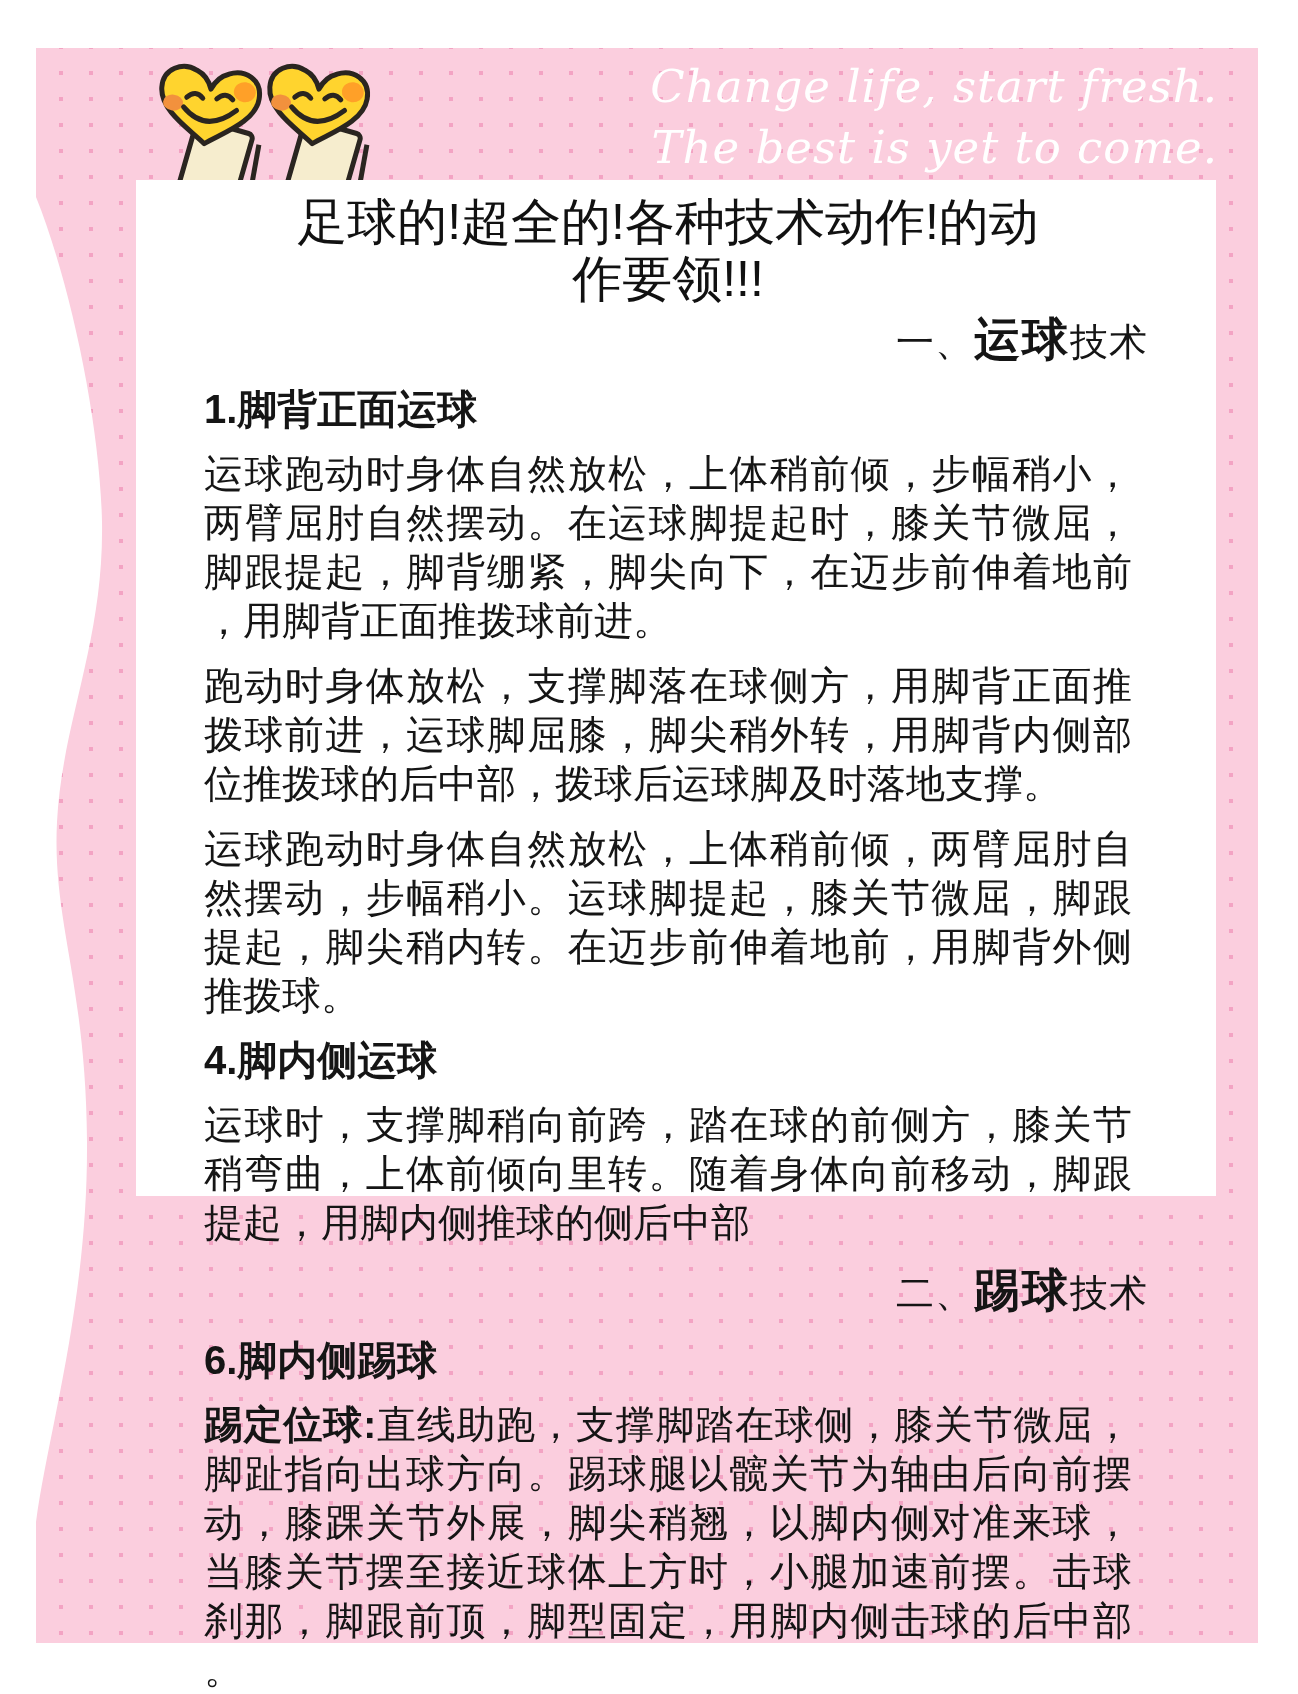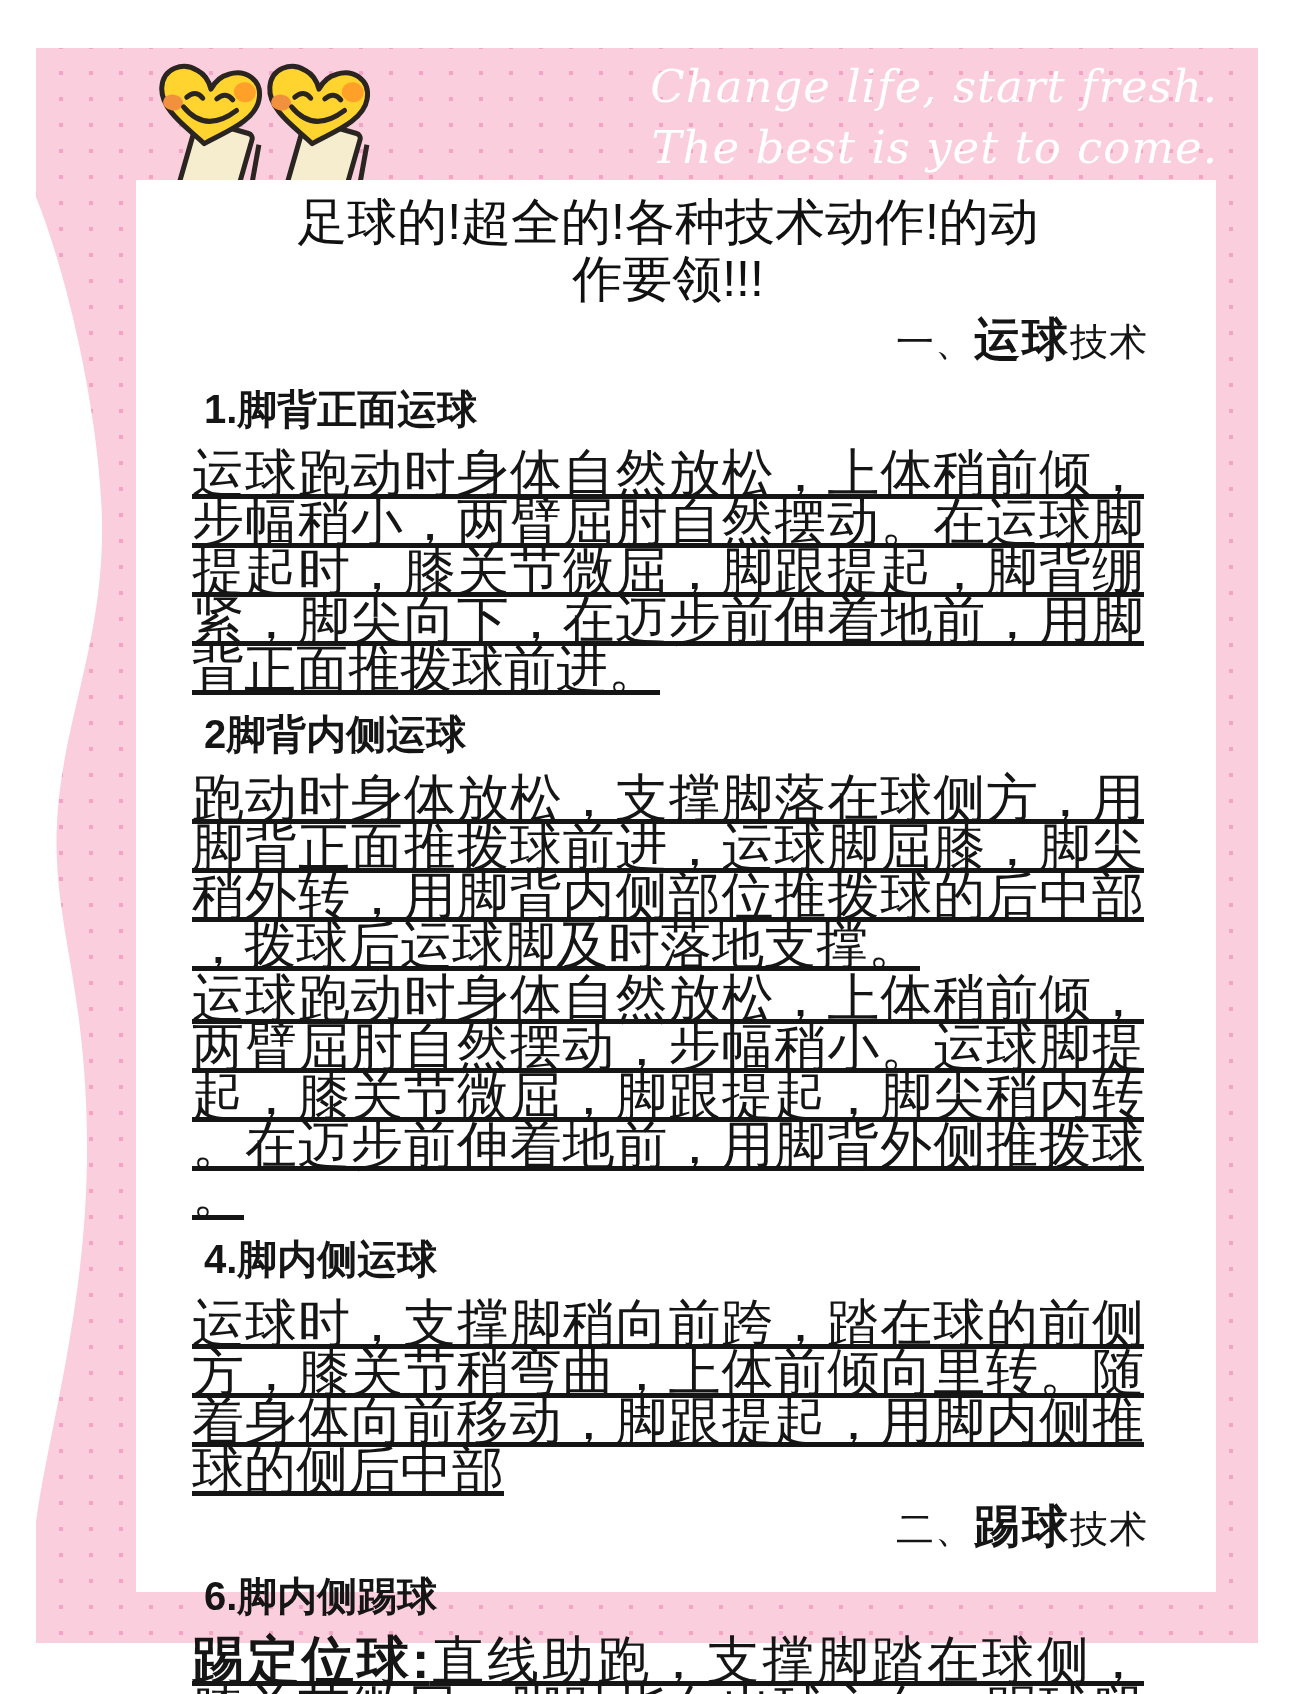--- a/index.html
+++ b/index.html
@@ -34,21 +34,21 @@
     white-space:nowrap;
   }
 
   
   .sticker { position:absolute; width:126px; height:158px; }
   .sticker.s1 { left:146px; top:60px; }
   .sticker.s2 { left:254px; top:60px; }
 
   
   .card {
-    position:absolute; left:136px; top:180px; width:1080px; height:1412px;
+    position:absolute; left:136px; top:180px; width:1080px; height:1016px;
     background:#ffffff;
     box-sizing:border-box;
     padding:12px 68px 0 52px;
     color:#151515;
   }
   .title {
     margin:2px 0 4px 0;
     text-align:center;
     font-size:50px;
     line-height:57px;
@@ -61,26 +61,25 @@
     font-size:38px; line-height:54px; font-weight:400;
     letter-spacing:1px;
     text-align:right;
   }
   .sec-head .kw { font-size:46px; font-weight:700; letter-spacing:2px; }
 
   .item-head {
     margin:16px; font-size:40px; line-height:48px; font-weight:700;
   }
   .body-p {
-    margin:4px;
-    font-size:52px; line-height:49px; font-weight:400;
+    margin:16px;
+    font-size:39px; line-height:49px; font-weight:400;
     text-align:justify;
     word-break:break-all;
     line-break:anywhere;
-    text-decoration:underline;
   }
   .body-p .lead { font-weight:700; }
 </style>
 </head>
 <body>
 
 <div class="page">
 
   <div class="pink-panel">
     <svg class="wave-svg" width="120" height="1595" viewBox="0 0 120 1595" xmlns="http://www.w3.org/2000/svg">
@@ -132,21 +131,20 @@
     <h1 class="title">
       <span class="tl">足球的!超全的!各种技术动作!的动</span>
       <span class="tl">作要领!!!</span>
     </h1>
 
     <div class="sec-head"><span>一、</span><span class="kw">运球</span><span>技术</span></div>
 
     <h3 class="item-head">1.脚背正面运球</h3>
     <p class="body-p">运球跑动时身体自然放松，上体稍前倾，步幅稍小，两臂屈肘自然摆动。在运球脚提起时，膝关节微屈，脚跟提起，脚背绷紧，脚尖向下，在迈步前伸着地前，用脚背正面推拨球前进。</p>
 
-    <h3 class="item-head">2脚背内侧运球</h3>
     <p class="body-p">跑动时身体放松，支撑脚落在球侧方，用脚背正面推拨球前进，运球脚屈膝，脚尖稍外转，用脚背内侧部位推拨球的后中部，拨球后运球脚及时落地支撑。</p>
 
     <p class="body-p">运球跑动时身体自然放松，上体稍前倾，两臂屈肘自然摆动，步幅稍小。运球脚提起，膝关节微屈，脚跟提起，脚尖稍内转。在迈步前伸着地前，用脚背外侧推拨球。</p>
 
     <h3 class="item-head">4.脚内侧运球</h3>
     <p class="body-p">运球时，支撑脚稍向前跨，踏在球的前侧方，膝关节稍弯曲，上体前倾向里转。随着身体向前移动，脚跟提起，用脚内侧推球的侧后中部</p>
 
     <div class="sec-head"><span>二、</span><span class="kw">踢球</span><span>技术</span></div>
 
     <h3 class="item-head">6.脚内侧踢球</h3>

